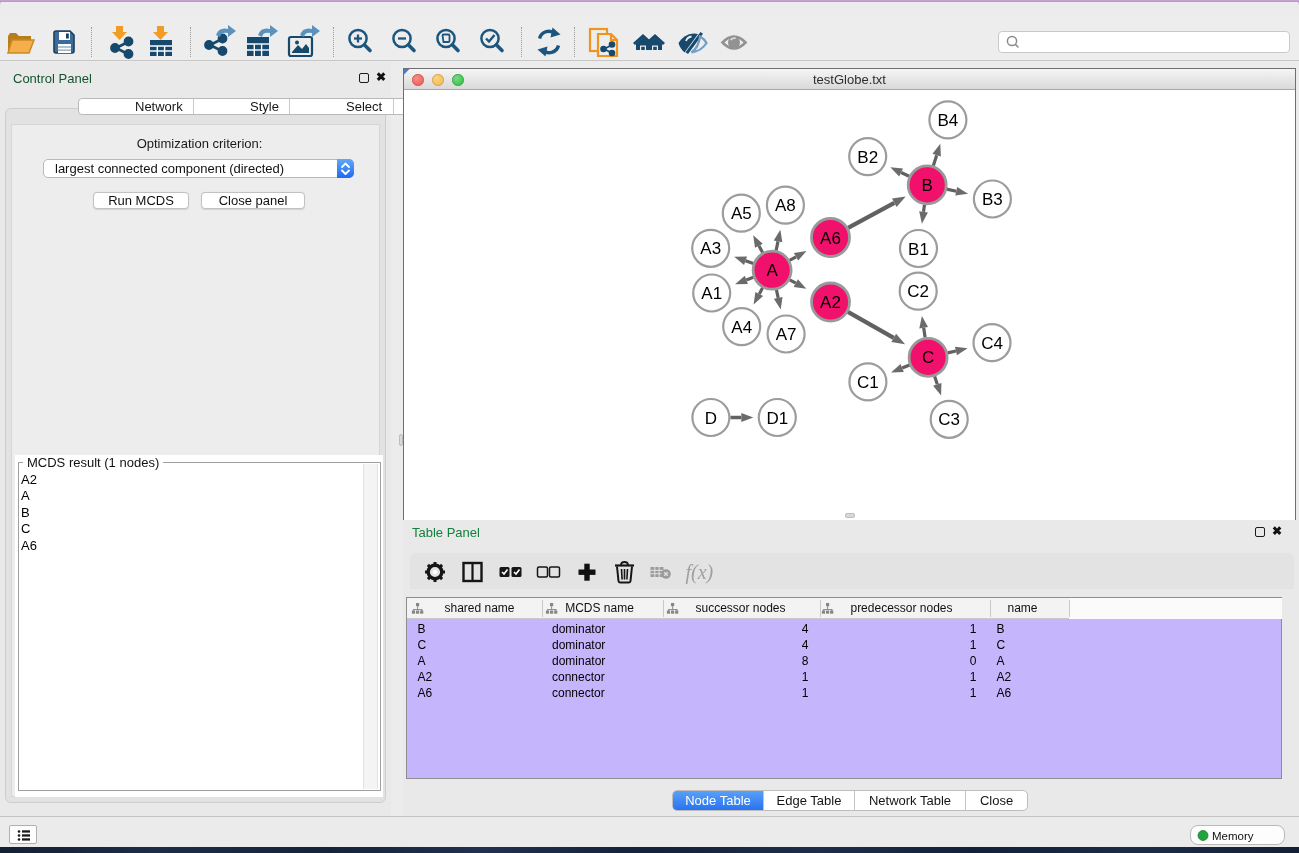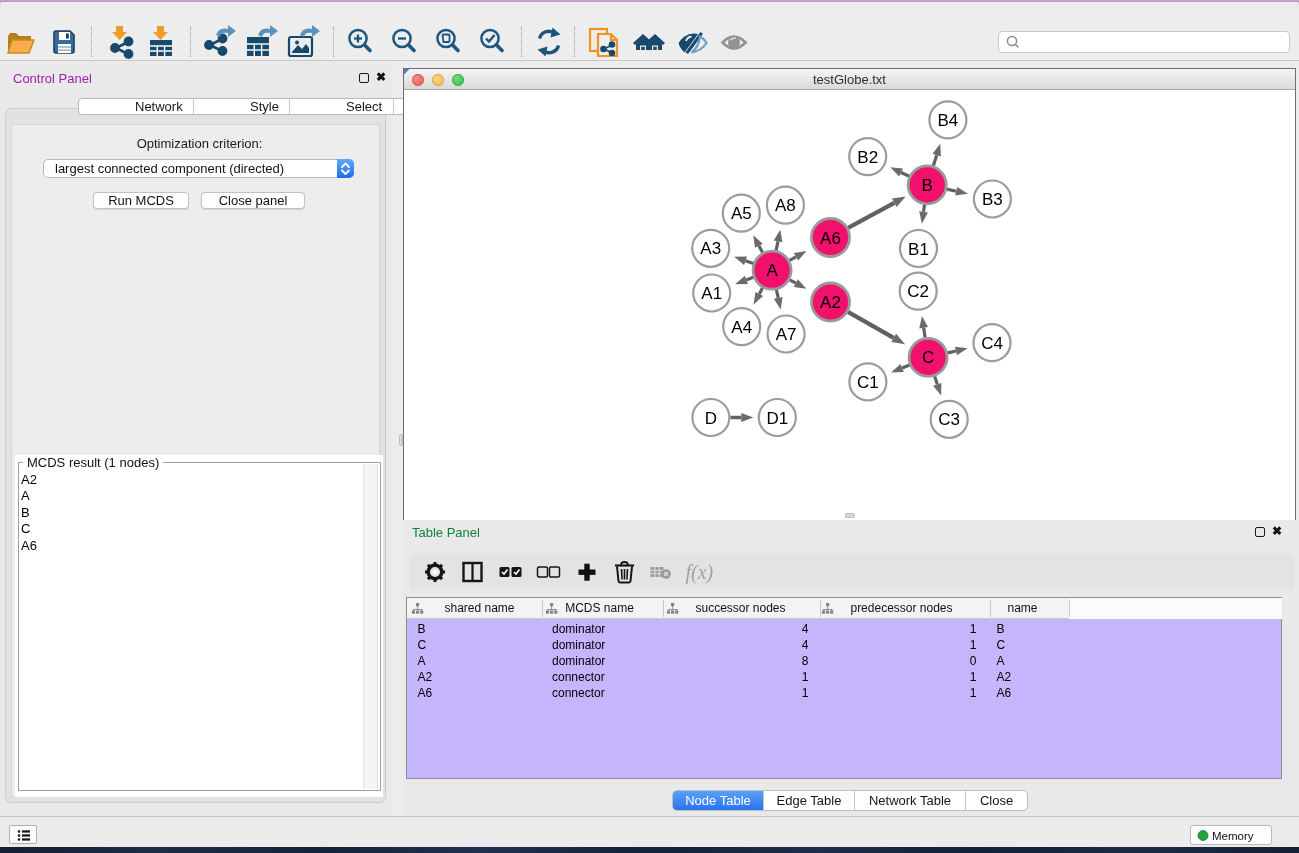--- a/index.html
+++ b/index.html
@@ -11,21 +11,21 @@
   #win { z-index:1; }
   #win { left:0; top:0; width:1299px; height:847px; background:#ececec; border-radius:5px 5px 0 0; overflow:hidden; }
   #titlebar { left:0; top:0; width:1299px; height:23px; background:linear-gradient(#f6f6f6,#d8d8d8); border-bottom:1px solid #acacac; border-radius:5px 5px 0 0; }
   .tl { border-radius:50%; width:12px; height:12px; top:6px; }
   #title { width:100%; text-align:center; top:4px; font-size:13px; color:#3e3e3e; }
   #toolbar { left:0; top:23px; width:1299px; height:38px; background:#ededed; border-bottom:1px solid #c6c6c6; }
   .tsep { top:4px; height:30px; width:0; border-left:1px dotted #9b9b9b; }
   #searchbox { left:998px; top:8px; width:292px; height:22px; background:#fff; border:1px solid #c9c9c9; border-radius:4px; }
   
   #cp { left:0; top:62px; width:391px; height:754px; background:#e9e9e9; }
-  #cp-title { left:13px; top:9px; font-size:13px; color:#a21caf; }
+  #cp-title { left:13px; top:9px; font-size:13px; color:#14532d; }
   .winbtn-sq { width:10px; height:10px; border:1.5px solid #1a1a1a; border-radius:2px; top:11px; }
   .winbtn-x { font-size:12px; font-weight:bold; color:#111; top:8px; }
   #cp-outer { left:5px; top:46px; width:381px; height:695px; background:#e2e2e2; border:1px solid #cdcdcd; border-radius:6px; }
   #cp-inner { left:11px; top:62px; width:369px; height:673px; background:#ededed; border:1px solid #d6d6d6; }
   #tabs { left:78px; top:36px; height:17px; display:flex; border:1px solid #b9b9b9; border-radius:4px; background:#fff; overflow:hidden; }
   #tabs div { font-size:13px; color:#161616; padding:0 12px; line-height:16px; text-align:center; border-right:1px solid #c9c9c9;margin-left:44px; }
   #tabs div:last-child { border-right:none; }
   #tabs .sel { background:linear-gradient(#5ba1f7,#2571ee); color:#fff; }
   #optlabel { left:8px; width:383px; text-align:center; top:74px; font-size:13px; color:#1a1a1a; }
   #combo { left:43px; top:97px; width:311px; height:19px; background:#fff; border:1px solid #b9b9b9; border-radius:5px; font-size:13px; color:#111; line-height:17px; padding-left:11px; }
@@ -34,21 +34,21 @@
   #btn-run { left:93px; top:130px; width:96px; height:17px; line-height:16px; }
   #btn-close { left:201px; top:130px; width:104px; height:17px; line-height:16px; }
   #groupbox { left:15px; top:393px; width:368px; height:342px; background:#fff; }
   #gb-border { left:2.5px; top:7px; width:363px; height:329px; border:1px solid #9f9f9f; }
   #gb-legend { left:8px; top:0; background:#fff; padding:0 4px; font-size:13px; color:#111; }
   #gb-scroll { right:5px; top:9px; width:15px; height:325px; background:#f4f4f4; border-left:1px solid #e2e2e2; border-right:1px solid #e2e2e2; }
   #gb-list { left:6px; top:17px; font-size:13px; color:#000; line-height:16.4px; }
   
   #statusbar { left:0; top:816px; width:1299px; height:31px; background:#ebebeb; border-top:1px solid #c3c3c3; }
   #listbtn { left:9px; top:8px; width:28px; height:19px; background:#fdfdfd; border:1px solid #b0b0b0; border-radius:2px; }
-  #membtn { left:1190px; top:8px; width:82px; height:20px; background:#fdfdfd; border:1px solid #b9b9b9; border-radius:3px; font-size:11.5px; color:#111; }
+  #membtn { left:1190px; top:8px; width:95px; height:20px; background:#fdfdfd; border:1px solid #b9b9b9; border-radius:8px; font-size:11.5px; color:#111; }
   
   #netwin { left:403px; top:68px; width:893px; height:580px; background:#fff; border:1px solid #6f6f6f; }
   #net-title { left:0; top:0; width:891px; height:21px; background:linear-gradient(#f5f5f5,#d9d9d9); border-bottom:1px solid #a9a9a9; }
   .tl2 { border-radius:50%; width:11.5px; height:11.5px; top:5px; }
   #net-name { width:100%; text-align:center; top:3px; font-size:13px; color:#2e2e2e; }
   
   #tp { left:403px; top:520px; width:896px; height:296px; background:#e9e9e9; }
   #tp-title { left:9px; top:5px; font-size:13px; color:#15803d; }
   #tp-toolbar { left:7px; top:33px; width:884px; height:36px; background:#e3e3e3; border-radius:6px 6px 0 0; }
   #tbl { left:3px; top:77px; width:876px; height:182px; background:#c4b5fd; border:1px solid #8e8e8e; }

